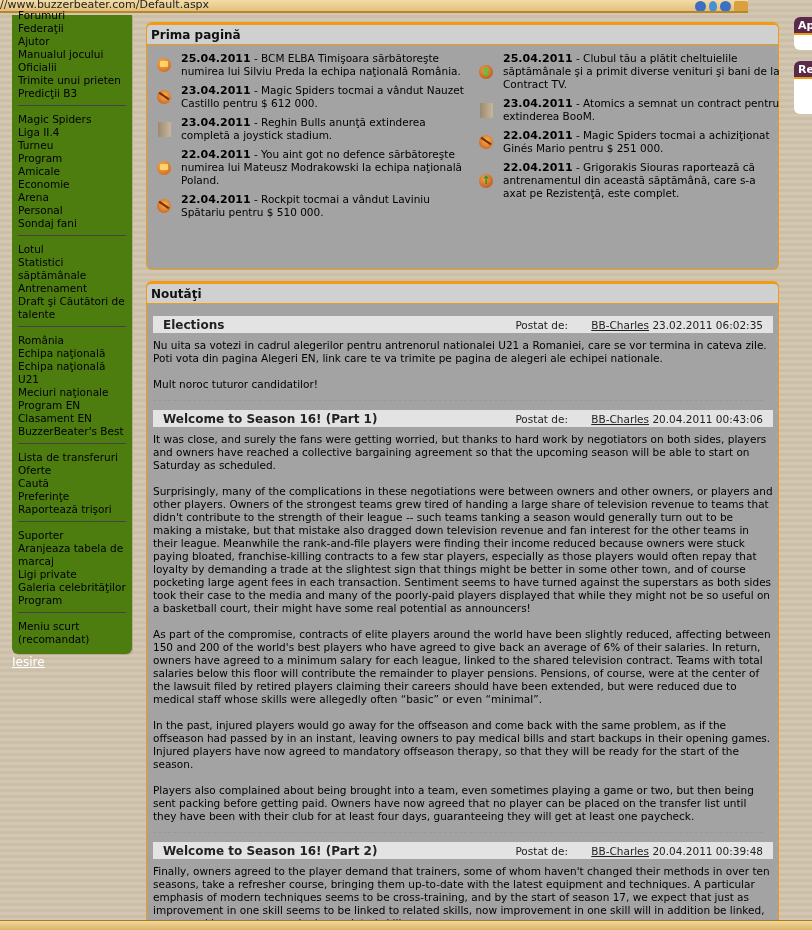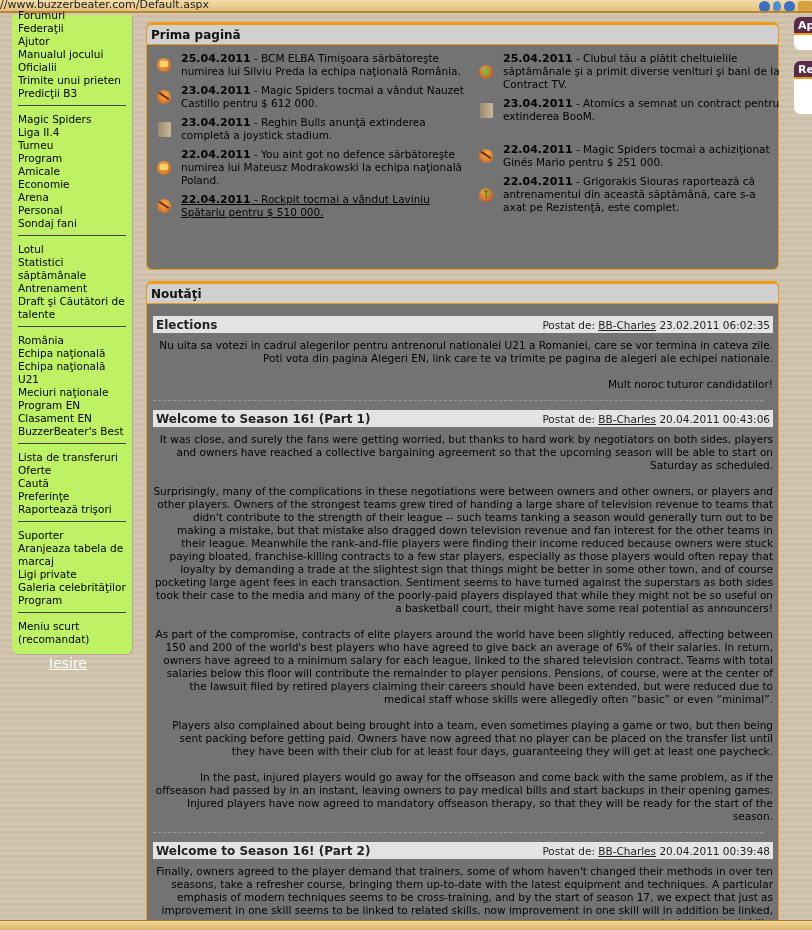--- a/index.html
+++ b/index.html
@@ -5,52 +5,52 @@
   * { box-sizing: border-box; margin: 0; padding: 0; }
   html, body { width: 812px; height: 930px; overflow: hidden; }
   body {
     font-family: "DejaVu Sans", "Liberation Sans", sans-serif;
     font-size: 11px;
     color: #000;
     background: repeating-linear-gradient(180deg, #d3c7b2 0px, #d3c7b2 3px, #cbbfa9 3px, #cbbfa9 6px);
     position: relative;
   }
   .addressbar {
-    position: absolute; left: 0; top: 0; width: 812px; height: 13px;
+    position: absolute; left: 0; top: 0; width: 748px; height: 13px;
     background: linear-gradient(180deg, #f2dca8 0%, #e2c07c 100%);
     border-bottom: 2px solid #b8852c;
     font-size: 11px; line-height: 11px; color: #222;
     padding-left: 0; white-space: nowrap; overflow: hidden;
   }
   .addressbar .url { position: absolute; left: 0; top: -1px; }
   .addressbar .tb-icons { position: absolute; right: 0; top: 0; height: 13px; display: flex; align-items: center; gap: 3px; }
   .tb-ico { width: 11px; height: 11px; border-radius: 50%; display: inline-block; }
 
   
   .sidebar {
     position: absolute; left: 12px; top: 15px; width: 120px;
-    background: #bef264; border-radius: 0 0 6px 6px;
+    background: #4d7c0f; border-radius: 0 0 6px 6px;
     padding: 0 6px 8px 6px;
     box-shadow: 1px 1px 0 #b7aa94;
   }
   .sidebar .group { padding: 0; }
   .sidebar .item {
     display: block; font-size: 10.5px; line-height: 13px; color: #000;
     text-decoration: none; cursor: pointer; white-space: normal;
   }
   .sidebar .sep { border-top: 1px solid #444; margin: 5px 0 7px 0; }
   .logout {
     position: absolute; left: 12px; top: 655px;
-    color: #fff; font-size: 14px; text-decoration: underline; cursor: pointer; margin-left: 37px;
+    color: #fff; font-size: 12px; text-decoration: underline; cursor: pointer;
   }
 
   
   .panel {
     position: absolute; left: 146px; width: 633px;
-    background: #737373; border: 1px solid #f29a12; border-top: 3px solid #f29a12;
+    background: #a3a3a3; border: 1px solid #f29a12; border-top: 3px solid #f29a12;
     border-radius: 6px;
   }
   .panel-head {
     background: #d0d0d0; height: 20px; border-bottom: 1px solid #f29a12;
     border-radius: 4px 4px 0 0;
     font-weight: bold; font-size: 12px; line-height: 20px; padding-left: 4px; color: #111;
   }
   #panel-front { top: 22px; height: 248px; }
   #panel-news { top: 281px; height: 660px; }
 
@@ -70,27 +70,27 @@
   .ic-medal::after { content:""; position:absolute; left:3px; top:3px; width:8px; height:6px; background:#ffd36b; border-radius:1px; }
   .ic-ball { background: radial-gradient(circle at 55% 40%, #f5b54a, #c4501c); }
   .ic-ball::after { content:""; position:absolute; left:1px; top:5px; width:12px; height:2px; background:#7a2c0a; transform: rotate(35deg); }
   .ic-building { width: 13px; height: 15px; background: linear-gradient(90deg,#9b8a70,#c8b89a); border-radius:1px; }
   .ic-dollar { background: radial-gradient(circle at 40% 35%, #ef9a46, #b44a14); color:#3fd33f; font-weight:bold; font-size:10px; text-align:center; line-height:14px; }
   .ic-up { background: radial-gradient(circle at 40% 35%, #f0a04a, #b44a14); color:#1a9a1a; font-size:11px; font-weight:bold; text-align:center; line-height:14px; }
 
   .news-body { padding: 12px 5px 0 6px; }
   .article-head {
     background: #e3e3e3; height: 17px; display: flex; justify-content: space-between; align-items: center;
-    padding: 0 3px;
+    padding: 0 10px;
   }
   .article-title { font-weight: bold; font-size: 12px; color: #222; }
   .article-meta { font-size: 10.5px; color: #222; }
-  .article-meta .author { text-decoration: underline; cursor: pointer; }
+  .article-meta .author { text-decoration: underline; cursor: pointer; margin-left: 20px; }
   .article-text { font-size: 10.5px; line-height: 13px; padding: 6px 0 0 0; }
-  .article-text p { margin-bottom: 13px; text-align: right; }
+  .article-text p { margin-bottom: 13px; }
   .divider { border-top: 1px dashed #999; margin: -4px 10px 9px 0; }
 
   
   .rpanel {
     position: absolute; left: 794px; width: 30px; background: #fff; border-radius: 6px 0 0 6px;
     overflow: hidden;
   }
   .rpanel .rhead {
     background: #5a2a4a; color: #fff; font-weight: bold; font-size: 11px; height: 18px; line-height: 18px; padding-left: 4px;
     border-bottom: 2px solid #f29a12;
@@ -200,41 +200,41 @@
             <span class="ic-building"></span>
           </span>
           <span class="txt"><b>23.04.2011</b><span> - Reghin Bulls anunţă extinderea completă a joystick stadium.</span></span>
         </div>
         <div class="front-item">
           <span class="ico">
             <span class="ic-round ic-medal"></span>
           </span>
           <span class="txt"><b>22.04.2011</b><span> - You aint got no defence sărbătoreşte numirea lui Mateusz Modrakowski la echipa naţională Poland.</span></span>
         </div>
-        <div class="front-item" style=" text-decoration: underline;">
+        <div class="front-item" style="">
           <span class="ico">
             <span class="ic-round ic-ball"></span>
           </span>
           <span class="txt"><b>22.04.2011</b><span> - Rockpit tocmai a vândut Laviniu Spătariu pentru $ 510 000.</span></span>
         </div>
       </div>
     <div class="col-right" id="front-right">
         <div class="front-item">
           <span class="ico">
             <span class="ic-round ic-dollar">$</span>
           </span>
           <span class="txt"><b>25.04.2011</b><span> - Clubul tău a plătit cheltuielile săptămânale şi a primit diverse venituri şi bani de la Contract TV.</span></span>
         </div>
         <div class="front-item">
           <span class="ico">
             <span class="ic-building"></span>
           </span>
           <span class="txt"><b>23.04.2011</b><span> - Atomics a semnat un contract pentru extinderea BooM.</span></span>
         </div>
-        <div class="front-item" style="margin-top: 20px;">
+        <div class="front-item" style="margin-top: 6px;">
           <span class="ico">
             <span class="ic-round ic-ball"></span>
           </span>
           <span class="txt"><b>22.04.2011</b><span> - Magic Spiders tocmai a achiziţionat Ginés Mario pentru $ 251 000.</span></span>
         </div>
         <div class="front-item" style="margin-top: 6px;">
           <span class="ico">
             <span class="ic-round ic-up">↑</span>
           </span>
           <span class="txt"><b>22.04.2011</b><span> - Grigorakis Siouras raportează că antrenamentul din această săptămână, care s-a axat pe Rezistenţă, este complet.</span></span>
@@ -259,22 +259,22 @@
       <div class="divider"></div>
       <article>
         <div class="article-head">
           <span class="article-title">Welcome to Season 16! (Part 1)</span>
           <span class="article-meta"><span>Postat de: </span><a class="author">BB-Charles</a><span> 20.04.2011 00:43:06</span></span>
         </div>
         <div class="article-text">
           <p>It was close, and surely the fans were getting worried, but thanks to hard work by negotiators on both sides, players and owners have reached a collective bargaining agreement so that the upcoming season will be able to start on Saturday as scheduled.</p>
           <p>Surprisingly, many of the complications in these negotiations were between owners and other owners, or players and other players. Owners of the strongest teams grew tired of handing a large share of television revenue to teams that didn't contribute to the strength of their league -- such teams tanking a season would generally turn out to be making a mistake, but that mistake also dragged down television revenue and fan interest for the other teams in their league. Meanwhile the rank-and-file players were finding their income reduced because owners were stuck paying bloated, franchise-killing contracts to a few star players, especially as those players would often repay that loyalty by demanding a trade at the slightest sign that things might be better in some other town, and of course pocketing large agent fees in each transaction. Sentiment seems to have turned against the superstars as both sides took their case to the media and many of the poorly-paid players displayed that while they might not be so useful on a basketball court, their might have some real potential as announcers!</p>
           <p>As part of the compromise, contracts of elite players around the world have been slightly reduced, affecting between 150 and 200 of the world's best players who have agreed to give back an average of 6% of their salaries. In return, owners have agreed to a minimum salary for each league, linked to the shared television contract. Teams with total salaries below this floor will contribute the remainder to player pensions. Pensions, of course, were at the center of the lawsuit filed by retired players claiming their careers should have been extended, but were reduced due to medical staff whose skills were allegedly often “basic” or even “minimal”.</p>
+          <p>In the past, injured players would go away for the offseason and come back with the same problem, as if the offseason had passed by in an instant, leaving owners to pay medical bills and start backups in their opening games. Injured players have now agreed to mandatory offseason therapy, so that they will be ready for the start of the season.</p>
           <p>Players also complained about being brought into a team, even sometimes playing a game or two, but then being sent packing before getting paid. Owners have now agreed that no player can be placed on the transfer list until they have been with their club for at least four days, guaranteeing they will get at least one paycheck.</p>
-          <p>In the past, injured players would go away for the offseason and come back with the same problem, as if the offseason had passed by in an instant, leaving owners to pay medical bills and start backups in their opening games. Injured players have now agreed to mandatory offseason therapy, so that they will be ready for the start of the season.</p>
         </div>
       </article>
       <div class="divider"></div>
       <article>
         <div class="article-head">
           <span class="article-title">Welcome to Season 16! (Part 2)</span>
           <span class="article-meta"><span>Postat de: </span><a class="author">BB-Charles</a><span> 20.04.2011 00:39:48</span></span>
         </div>
         <div class="article-text">
           <p>Finally, owners agreed to the player demand that trainers, some of whom haven't changed their methods in over ten seasons, take a refresher course, bringing them up-to-date with the latest equipment and techniques. A particular emphasis of modern techniques seems to be cross-training, and by the start of season 17, we expect that just as improvement in one skill seems to be linked to related skills, now improvement in one skill will in addition be linked, more weakly, even to seemingly unrelated skills.</p>

